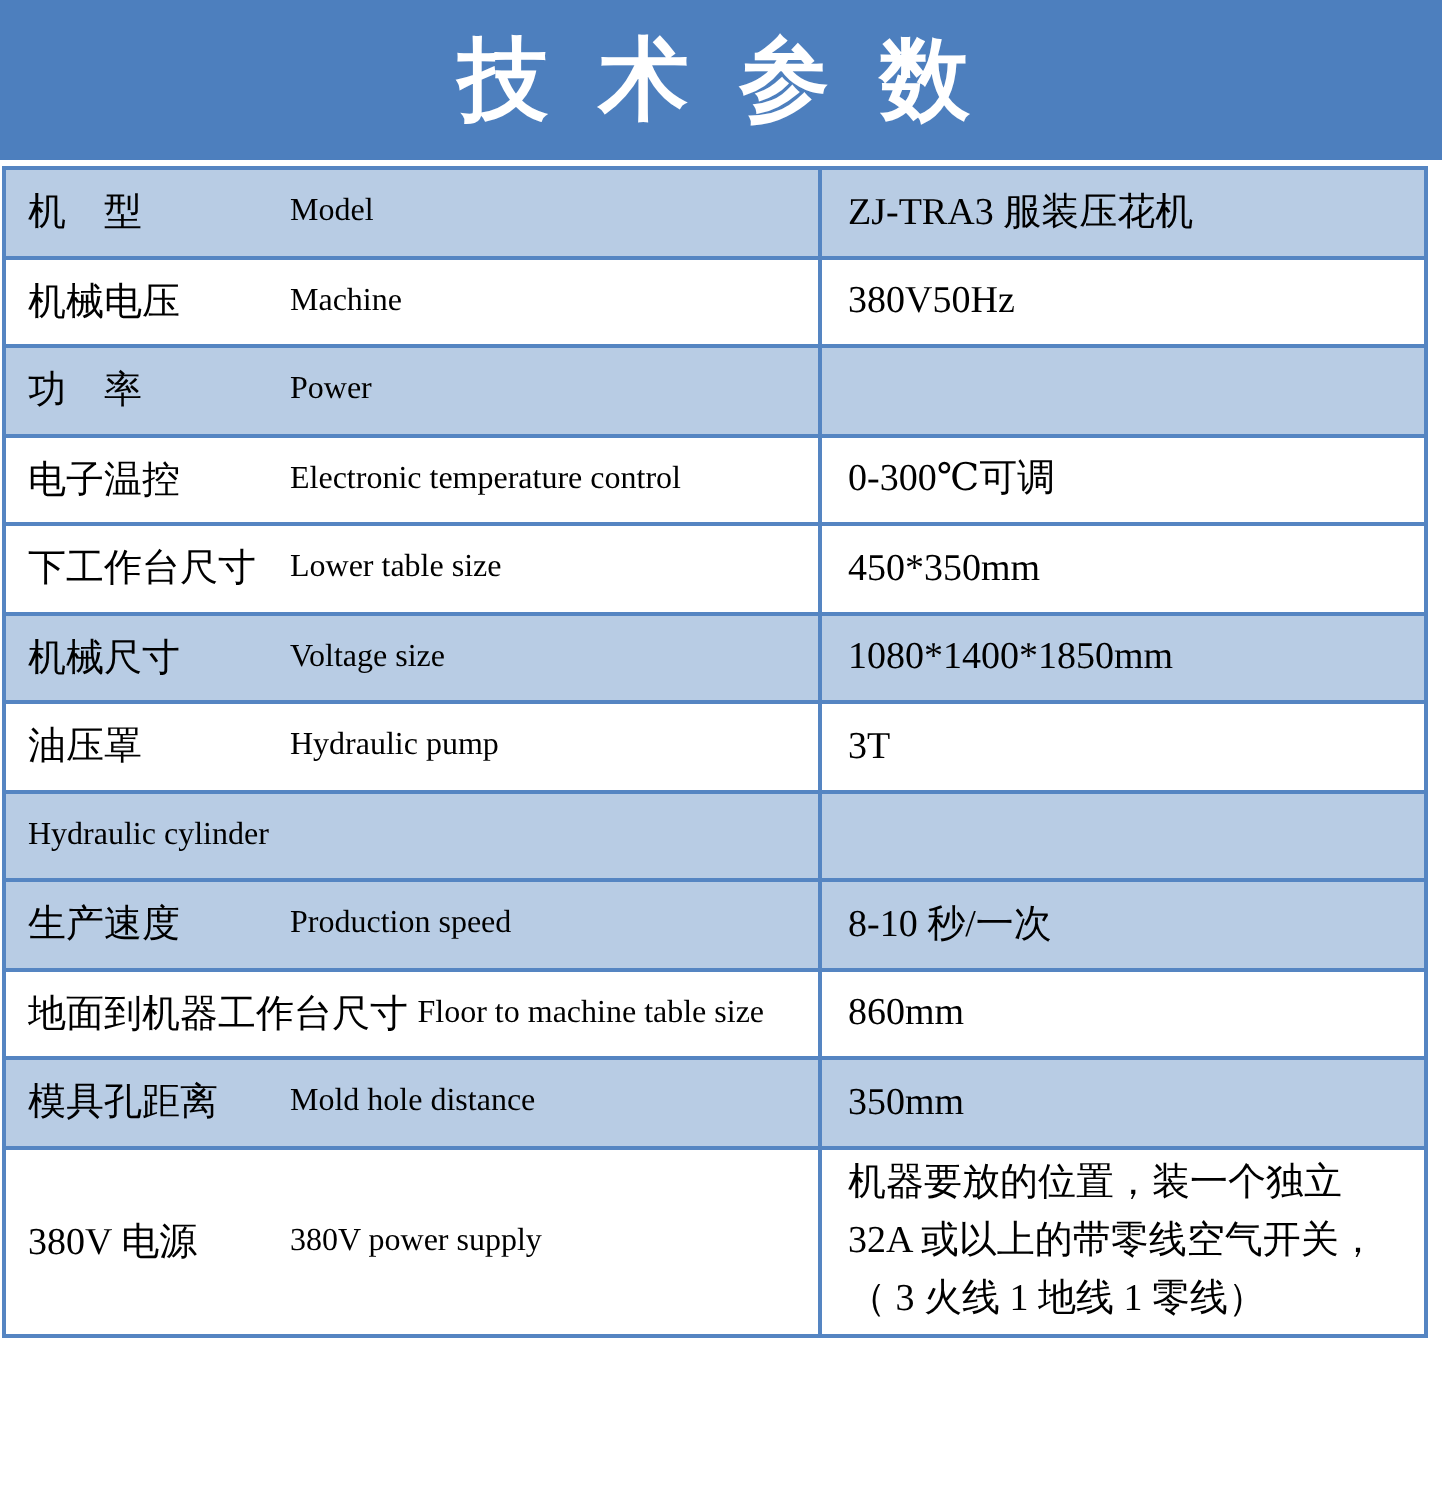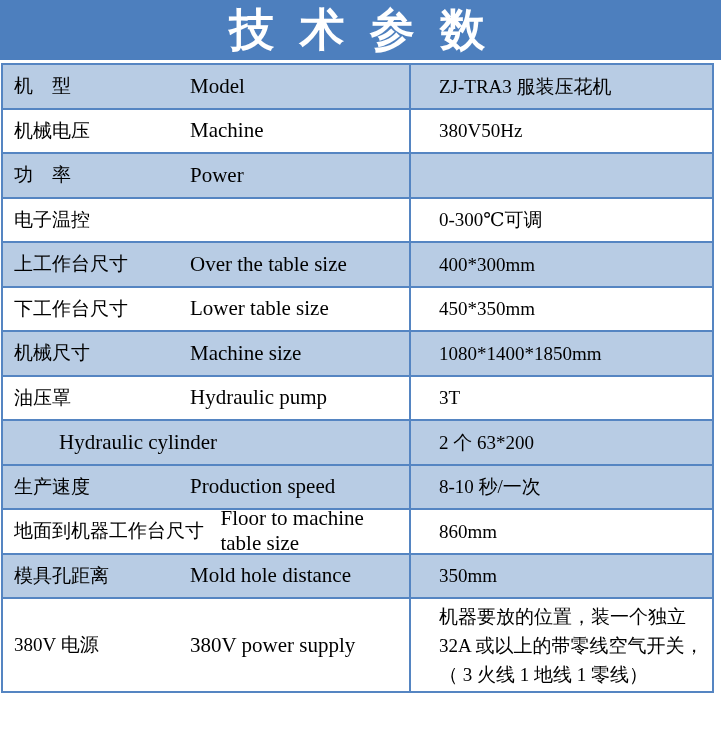--- a/index.html
+++ b/index.html
@@ -3,21 +3,21 @@
 <meta charset="utf-8">
 <style>
   html,body{margin:0;padding:0;}
   body{
     width:721px;height:750px;overflow:hidden;background:#ffffff;
     font-family:"Liberation Serif","DejaVu Serif",serif;
     color:var(--text,#000);
     -webkit-font-smoothing:antialiased;
   }
   .title-bar{
-    width:721px;height:60px;background:var(--header-bg,#4D7FBE);
+    width:721px;height:80px;background:var(--header-bg,#4D7FBE);
     display:flex;align-items:center;justify-content:center;
   }
   .title-bar h1{
     margin:0;color:var(--title-text,#fff);font-size:45px;font-weight:600;
     letter-spacing:7px;white-space:pre;line-height:72px;
   }
   .header-gap{width:721px;height:3px;background:#ffffff;}
   .params-table{
     margin:0 7px 0 1px;
     border:2px solid var(--border,#5585C2);
@@ -31,25 +31,25 @@
   .row.shaded{background:var(--row-shade,#B8CCE4);}
   .row.tall{height:92px;}
   .row:last-child{border-bottom:none;}
   .cell-left{
     flex:0 0 408px;box-sizing:border-box;
     display:flex;align-items:center;
     padding-left:11px;
     border-right:2px solid var(--border,#5585C2);
   }
   .cn{font-size:19px;min-width:131px;white-space:pre;}
-  .en{font-size:21px;white-space:pre-wrap;margin-left:45px;}
+  .en{font-size:16px;white-space:pre-wrap;}
   .cell-value{
     flex:1;box-sizing:border-box;
     display:flex;align-items:center;
-    padding:4px 6px 4px 28px;
+    padding:4px 6px 4px 13px;
     font-size:19px;line-height:29px;
   }
 </style>
 </head>
 <body style="--header-bg: #4D7FBE; --row-shade: #B8CCE4; --row-plain: #FFFFFF; --border: #5585C2; --title-text: #FFFFFF; --text: #000000;">
 
 <div class="title-bar">
   <h1>技 术 参 数</h1>
 </div>
 <div class="header-gap"></div>
@@ -70,56 +70,49 @@
     </div>
     <div class="row shaded">
       <div class="cell-left">
         <span class="cn">功　率</span>
         <span class="en">Power</span>
       </div>
     </div>
     <div class="row">
       <div class="cell-left">
         <span class="cn">电子温控</span>
+        <span class="en">Electronic temperature control</span>
       </div>
       <div class="cell-value">0-300℃可调</div>
-    </div>
-    <div class="row shaded">
-      <div class="cell-left">
-        <span class="cn">上工作台尺寸</span>
-        <span class="en">Over the table size</span>
-      </div>
-      <div class="cell-value">400*300mm</div>
     </div>
     <div class="row">
       <div class="cell-left">
         <span class="cn">下工作台尺寸</span>
         <span class="en">Lower table size</span>
       </div>
       <div class="cell-value">450*350mm</div>
     </div>
     <div class="row shaded">
       <div class="cell-left">
         <span class="cn">机械尺寸</span>
-        <span class="en">Machine size</span>
+        <span class="en">Voltage size</span>
       </div>
       <div class="cell-value">1080*1400*1850mm</div>
     </div>
     <div class="row">
       <div class="cell-left">
         <span class="cn">油压罩</span>
         <span class="en">Hydraulic pump</span>
       </div>
       <div class="cell-value">3T</div>
     </div>
     <div class="row shaded">
       <div class="cell-left">
         <span class="en">Hydraulic cylinder</span>
       </div>
-      <div class="cell-value">2 个 63*200</div>
     </div>
     <div class="row shaded">
       <div class="cell-left">
         <span class="cn">生产速度</span>
         <span class="en">Production speed</span>
       </div>
       <div class="cell-value">8-10 秒/一次</div>
     </div>
     <div class="row">
       <div class="cell-left">

